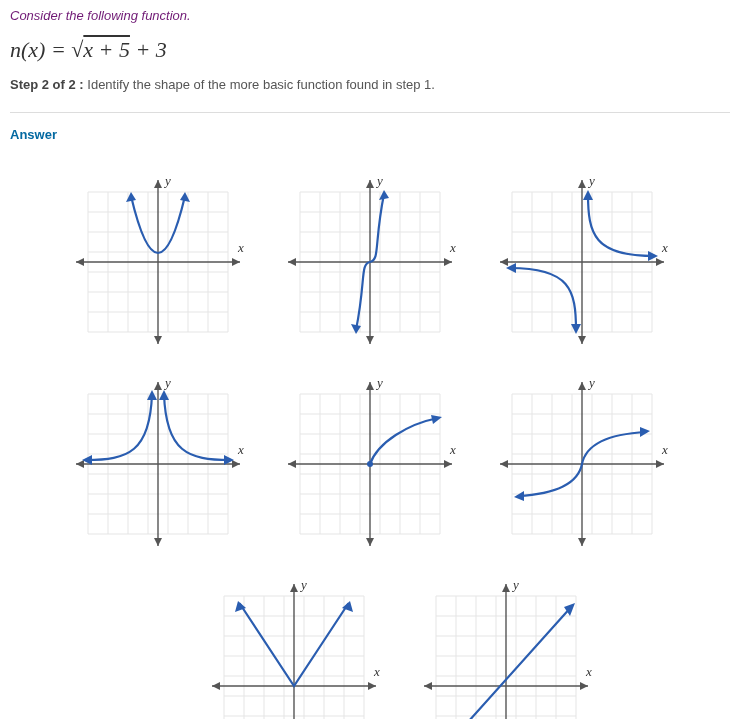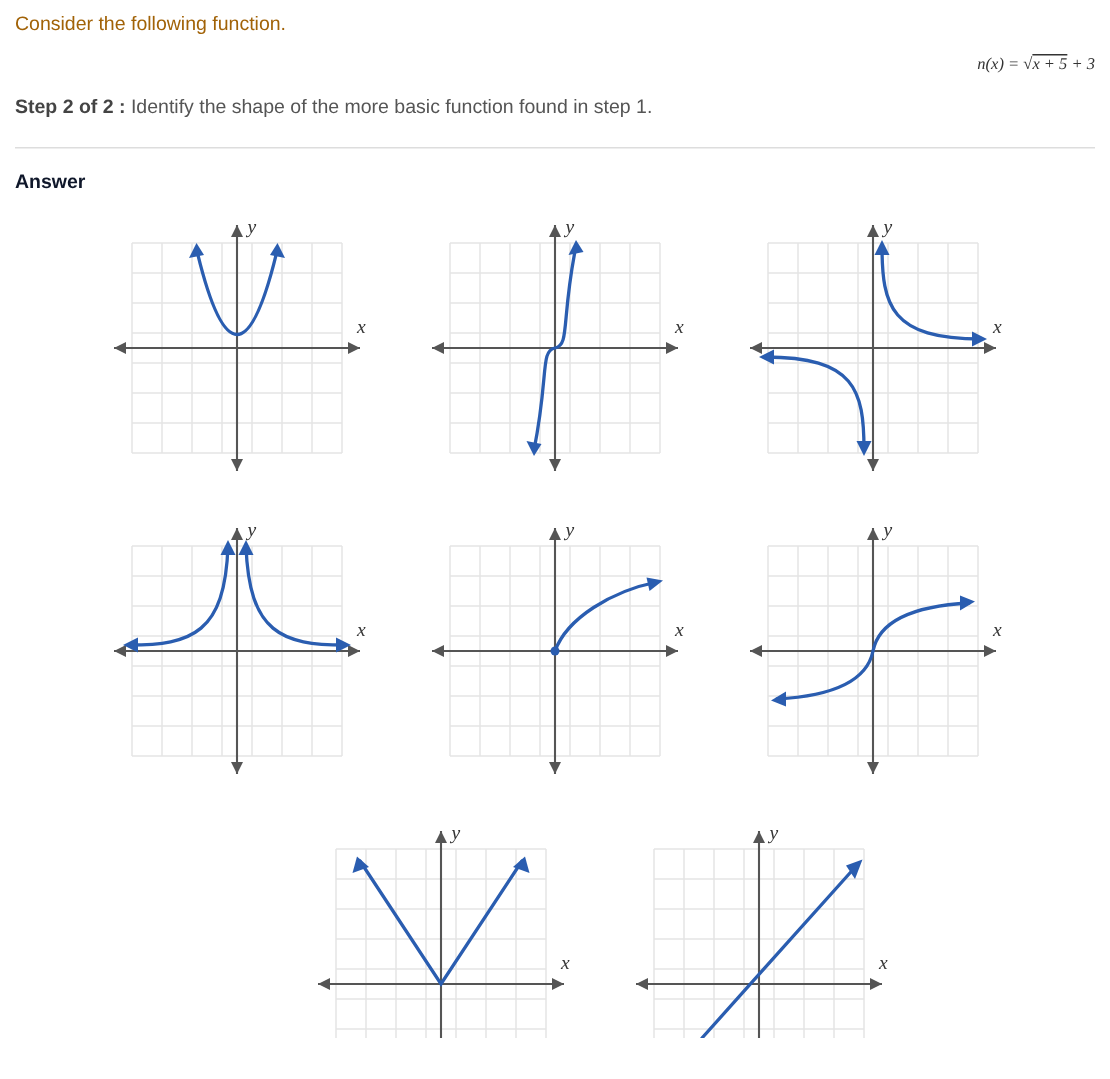--- a/index.html
+++ b/index.html
@@ -4,42 +4,42 @@
 <style>
 * { box-sizing: border-box; margin: 0; padding: 0; }
 body {
   font-family: "Helvetica Neue", Arial, sans-serif;
   font-size: 13px;
   color: #555;
   background: #fff;
   width: 740px;
   padding: 8px 10px 0 10px;
 }
-.prompt-text { color: #a16207; margin-bottom: 14px; }
+.prompt-text { color: #701a75; margin-bottom: 14px; font-style: italic; }
 .formula {
-  text-align: right;
+  text-align: left;
   font-family: "Times New Roman", serif;
-  font-size: 11px;
+  font-size: 22px;
   font-style: italic;
   color: #333;
   margin: 6px 0 14px 0;
 }
 .formula .sqrt-sym { font-style: normal; }
 .formula .overline { text-decoration: overline; }
 .step-line { color: #555; margin-bottom: 20px; }
 .step-line b { color: #444; }
 hr.sep {
   border: none;
   border-top: 1px solid #ddd;
   margin: 4px 0 14px 0;
 }
 .answer-head {
   font-weight: bold;
-  color: #0f172a;
-  margin-bottom: 12px;
+  color: #0369a1;
+  margin-bottom: 28px;
 }
 .graph-row {
   display: flex;
   justify-content: center;
   gap: 28px;
   margin-bottom: 18px;
 }
 .graph-row.last { gap: 28px; justify-content: center; padding-left: 60px; }
 .graph-cell { cursor: pointer; }
 svg.axis-graph { display: block; }

